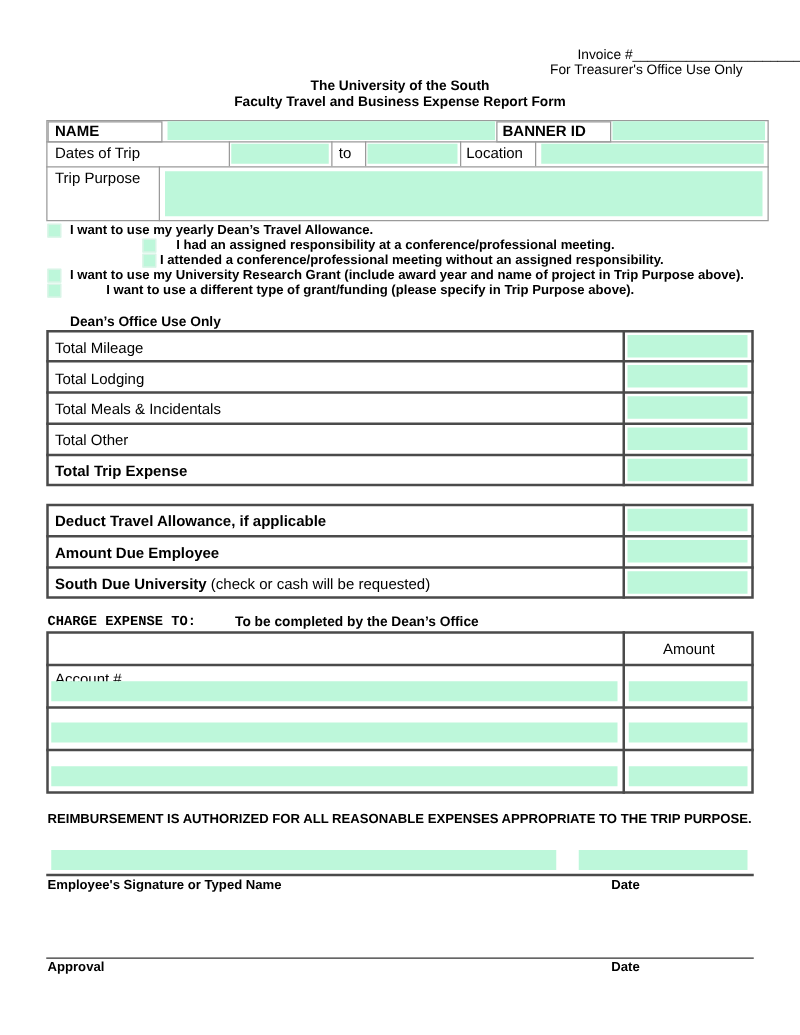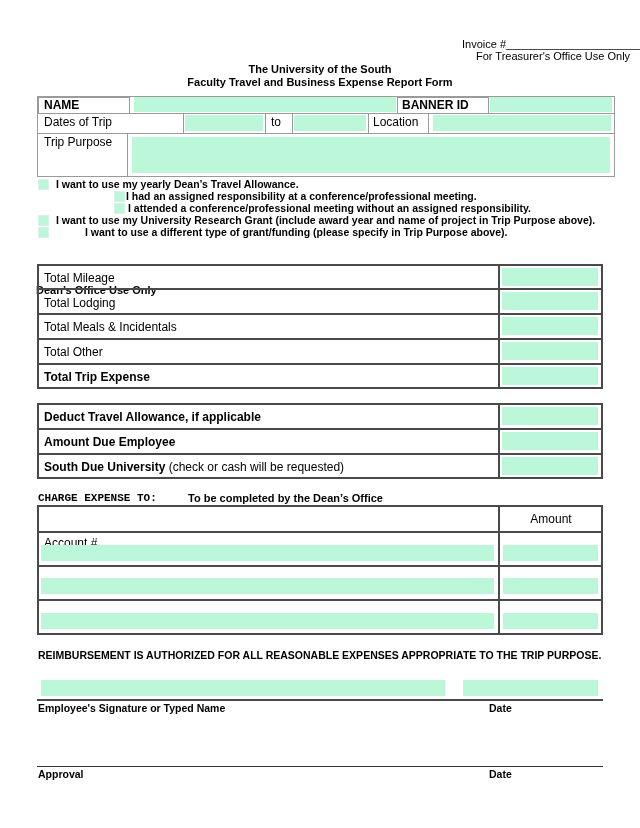--- a/index.html
+++ b/index.html
@@ -17,21 +17,21 @@
   .chk { position:absolute; width:11px; height:11px; background:#bdf7da; border:1px solid #d9f3e6; box-sizing:border-box; }
   .lbl { position:absolute; white-space:nowrap; }
   .gray-b { border-color:#9a9a9a; }
 </style>
 </head>
 <body>
 
 <div class="lbl t11" style="left:438px;top:38px;margin-left:24px;">
   <span>Invoice #</span><span>______________________</span>
 </div>
-<div class="lbl t11" style="left:476px;top:50px;">For Treasurer's Office Use Only</div>
+<div class="lbl t11" style="left:440px;top:50px;">For Treasurer's Office Use Only</div>
 <div class="lbl b t11" style="left:0;width:640px;text-align:center;top:63px;">The University of the South</div>
 <div class="lbl b t11" style="left:0;width:640px;text-align:center;top:76px;">Faculty Travel and Business Expense Report Form</div>
 
 <div class="box gray-b" style="left:37px;top:96px;width:578px;height:81px;"></div>
 
 <div class="hline" style="left:37px;top:113px;width:578px;background:#9a9a9a;"></div>
 <div class="box" style="left:38px;top:97px;width:92px;height:17px;border-color:#9a9a9a;"></div>
 <div class="lbl b t12" style="left:44px;top:98px;">NAME</div>
 <div class="fill" style="left:134px;top:97px;width:262px;height:15px;"></div>
 <div class="box" style="left:397px;top:97px;width:92px;height:17px;border-color:#9a9a9a;"></div>
@@ -51,29 +51,29 @@
 <div class="vline" style="left:428px;top:113px;height:20px;background:#9a9a9a;"></div>
 <div class="fill" style="left:433px;top:115px;width:178px;height:16px;"></div>
 
 <div class="lbl t12" style="left:44px;top:135px;text-align:right;">Trip Purpose</div>
 <div class="vline" style="left:127px;top:133px;height:44px;background:#9a9a9a;"></div>
 <div class="fill" style="left:132px;top:137px;width:478px;height:36px;"></div>
 
 <div class="chk" style="left:38px;top:179px;"></div>
 <div class="lbl b t10" style="left:56px;top:178px;">I want to use my yearly Dean’s Travel Allowance.</div>
 <div class="chk" style="left:114px;top:191px;"></div>
-<div class="lbl b t10" style="left:126px;top:190px;">I had an assigned responsibility at a conference/professional meeting.</div>
+<div class="lbl b t10" style="left:141px;top:190px;">I had an assigned responsibility at a conference/professional meeting.</div>
 <div class="chk" style="left:114px;top:203px;"></div>
 <div class="lbl b t10" style="left:128px;top:202px;">I attended a conference/professional meeting without an assigned responsibility.</div>
 <div class="chk" style="left:38px;top:215px;"></div>
 <div class="lbl b t10" style="left:56px;top:214px;">I want to use my University Research Grant (include award year and name of project in Trip Purpose above).</div>
 <div class="chk" style="left:38px;top:227px;"></div>
 <div class="lbl b t10" style="left:56px;top:226px;margin-left:29px;">I want to use a different type of grant/funding (please specify in Trip Purpose above).</div>
 
-<div class="lbl b t11" style="left:36px;top:252px;margin-top:32px;">Dean’s Office Use Only</div>
+<div class="lbl b t11" style="left:56px;top:252px;">Dean’s Office Use Only</div>
 <div class="box" style="left:37px;top:264px;width:566px;height:125px;border-width:2px;"></div>
 <div class="vline" style="left:498px;top:264px;height:125px;width:2px;"></div>
 <div class="hline2" style="left:37px;top:288px;width:566px;"></div>
 <div class="hline2" style="left:37px;top:313px;width:566px;"></div>
 <div class="hline2" style="left:37px;top:338px;width:566px;"></div>
 <div class="hline2" style="left:37px;top:363px;width:566px;"></div>
 
 <div class="lbl t12" style="left:44px;top:271px;">Total Mileage</div>
 <div class="fill" style="left:502px;top:268px;width:96px;height:18px;"></div>
 <div class="lbl t12" style="left:44px;top:296px;">Total Lodging</div>

